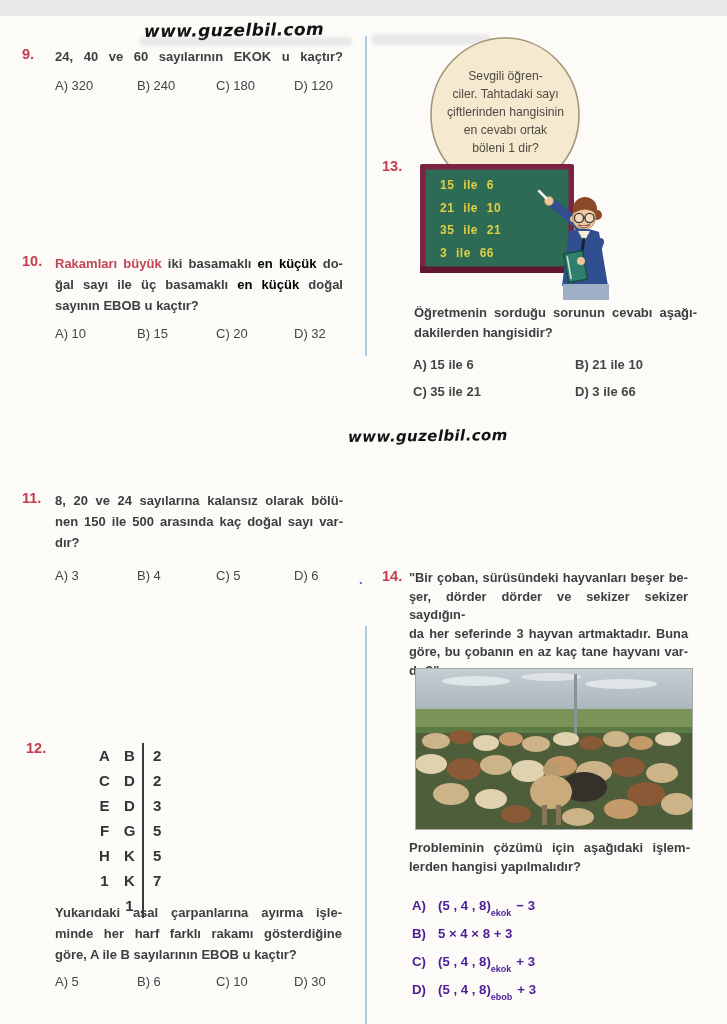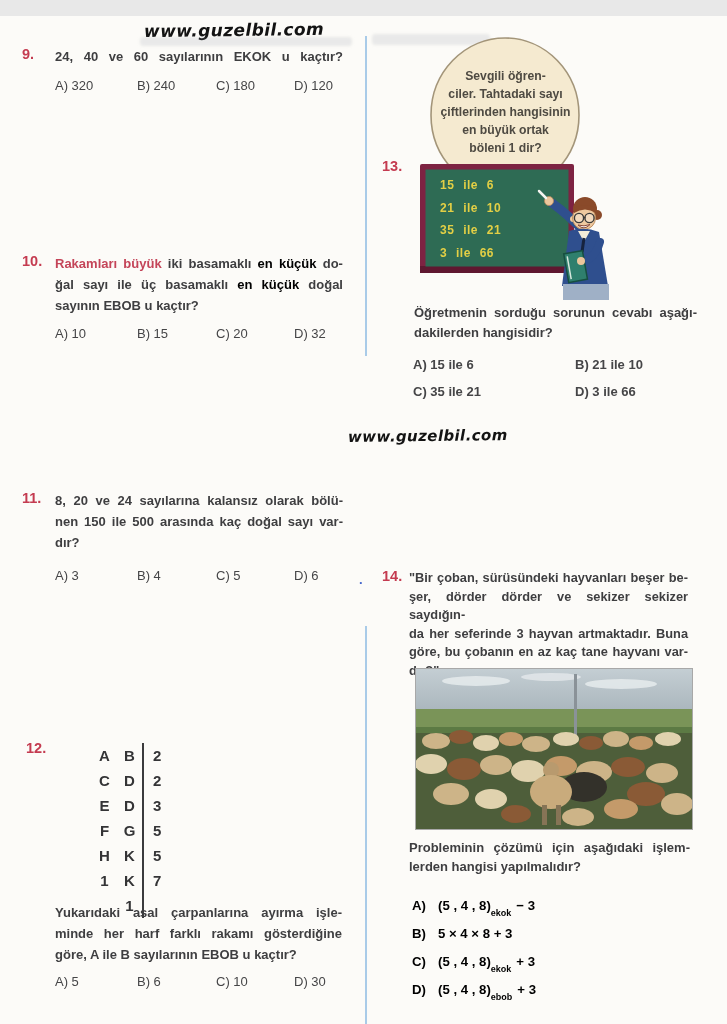--- a/index.html
+++ b/index.html
@@ -24,31 +24,31 @@
   .ow1{width:82px;} .ow2{width:79px;} .ow3{width:78px;}
   .rc-par{font-size:12.8px;line-height:18.6px;}
   
   .ftable{position:absolute;left:92px;top:727px;font-weight:bold;font-size:15px;color:#343436;}
   .frow{display:flex;height:25px;line-height:25px;}
   .tc1,.tc2{width:25px;text-align:center;}
   .tc3{border-left:2px solid #3b3b3d;padding-left:9px;min-width:18px;}
   
   .bubble-text{
     position:absolute;left:433px;top:51px;width:145px;text-align:center;
-    font-size:12.2px;line-height:18px;color:#4e4a42;font-weight:bold;
+    font-size:12.2px;line-height:18px;color:#4e4a42;font-weight:normal;
   }
   .board-text{
     position:absolute;left:440px;top:158px;color:#e3cf45;font-weight:bold;
     font-size:12px;line-height:22.6px;letter-spacing:.5px;word-spacing:5px;
   }
   .q13opts{position:absolute;font-weight:bold;font-size:13px;color:#454547;display:flex;}
   .q13opts span{display:inline-block;width:162px;}
   .divider{position:absolute;width:1.5px;background:#a9cbe8;left:365px;}
   .smudge{position:absolute;background:rgba(145,150,162,.17);filter:blur(1.5px);border-radius:3px;}
-  .mopt{position:absolute;left:412px;font-weight:bold;font-size:13.2px;color:#000000;}
+  .mopt{position:absolute;left:412px;font-weight:bold;font-size:13.2px;color:#4c1d95;}
   .mopt .lbl{display:inline-block;width:26px;}
   .mopt sub{font-size:9px;font-weight:bold;position:relative;top:2px;}
   .mopt .tail{margin-left:5px;}
   .dot{position:absolute;color:#4466cc;font-weight:bold;font-size:13px;}
 </style>
 </head>
 <body>
 
 <div id="page">
 
@@ -197,21 +197,21 @@
       </g>
       <circle cx="581" cy="245" r="4" fill="#ecc69c"></circle>
       <rect x="563" y="268" width="46" height="16" fill="#9fb0c6"></rect>
     </g>
   </svg>
 
   <div class="bubble-text">
     <div>Sevgili öğren-</div>
     <div>ciler. Tahtadaki sayı</div>
     <div>çiftlerinden hangisinin</div>
-    <div>en büyük ortak</div>
+    <div>en cevabı ortak</div>
     <div>böleni 1 dir?</div>
   </div>
 
   <div class="board-text">
     <div>15 ile 6</div>
     <div>21 ile 10</div>
     <div>35 ile 21</div>
     <div>3 ile 66</div>
   </div>
 

